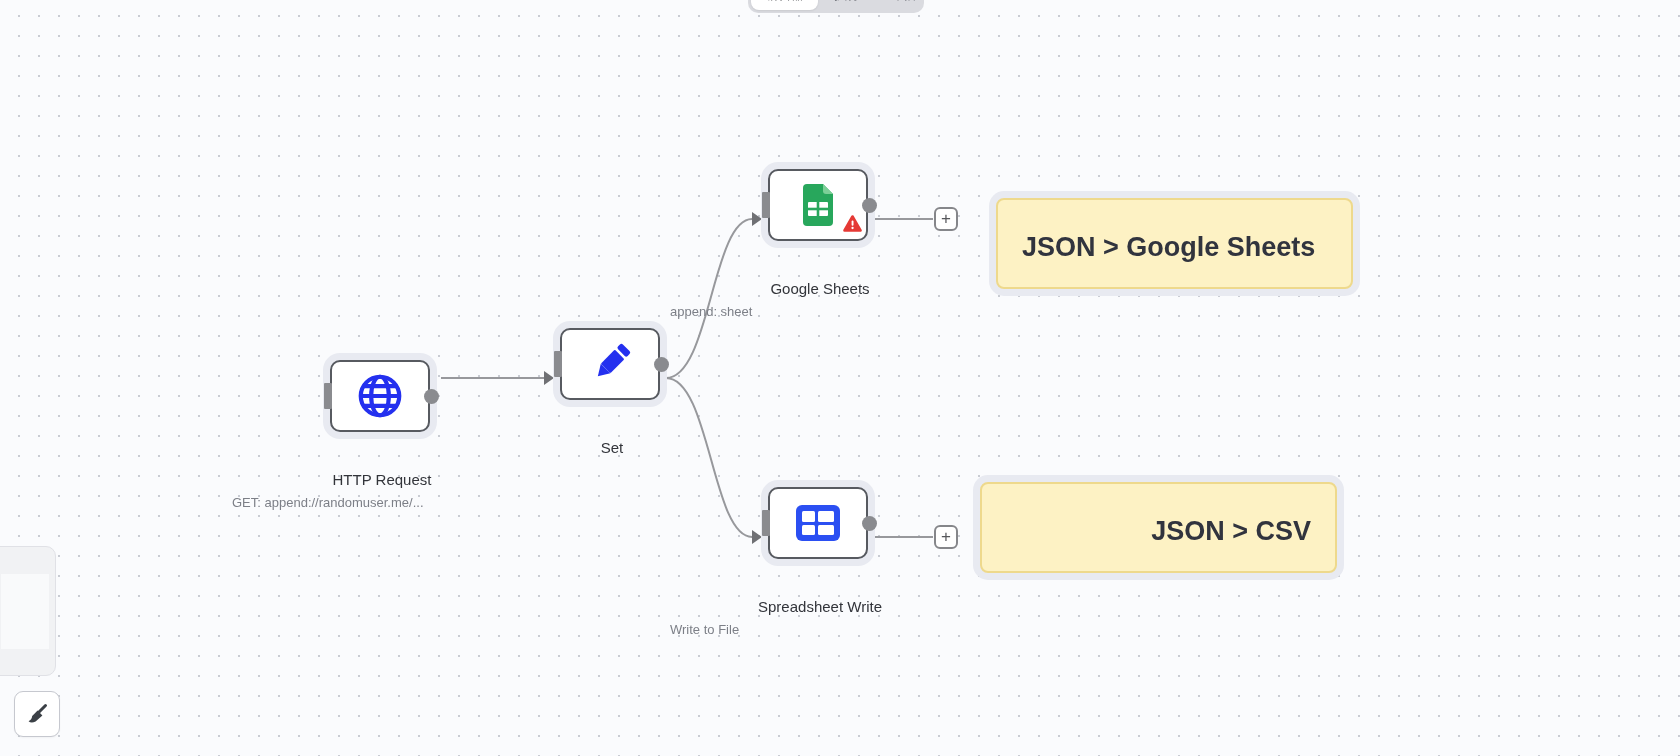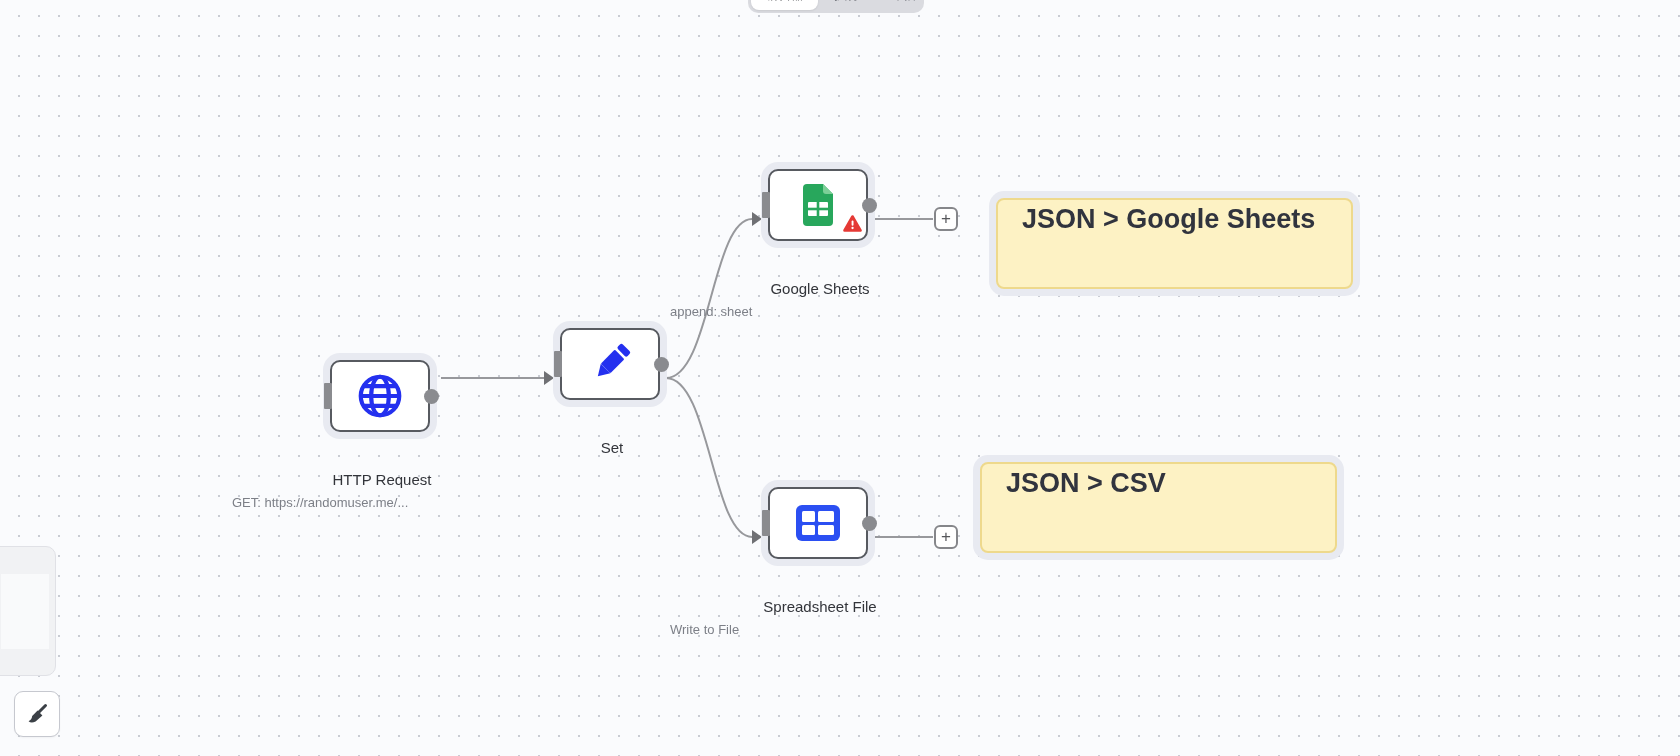--- a/index.html
+++ b/index.html
@@ -36,21 +36,21 @@
   .warn-badge{position:absolute;right:4px;bottom:7px;width:19px;height:17px;}
   
   .grid-icon{width:44px;height:36px;background:#2b4ff2;border-radius:6px;
     padding:6px;box-sizing:border-box;display:grid;
     grid-template-columns:13px 1fr;grid-template-rows:1fr 1fr;gap:3px;}
   .grid-icon span{background:#fff;border-radius:1.5px;}
   
   .sticky{
     position:absolute;width:357px;height:91px;background:#fdf2c4;
     border:2px solid #eed98c;border-radius:8px;box-sizing:border-box;
-    box-shadow:0 0 0 7px #e8eaf1;padding:2px 24px;
+    box-shadow:0 0 0 7px #e8eaf1;padding:30px 24px;
   }
   .sticky h1{margin:0;font-size:27px;line-height:34px;font-weight:700;color:#31343e;}
   
   .plus-btn{
     position:absolute;width:24px;height:24px;background:#fff;border:2px solid #85868a;
     border-radius:6px;box-sizing:border-box;color:#55565a;font-size:17px;line-height:19px;
     text-align:center;cursor:pointer;font-weight:400;
   }
   
   .cut-panel{position:absolute;left:-16px;top:546px;width:72px;height:130px;
@@ -91,21 +91,21 @@
   <svg width="50" height="50" viewBox="0 0 48 48">
     <g stroke="#2430ef" stroke-width="4" fill="none">
       <circle cx="24" cy="24" r="18.5"></circle>
       <ellipse cx="24" cy="24" rx="8.5" ry="18.5"></ellipse>
       <line x1="5.5" y1="24" x2="42.5" y2="24"></line>
       <line x1="8.6" y1="14.5" x2="39.4" y2="14.5"></line>
       <line x1="8.6" y1="33.5" x2="39.4" y2="33.5"></line>
     </g>
   </svg>
   <div class="node-label">HTTP Request</div>
-  <div class="node-sub">GET: https://randomuser.me/...</div>
+  <div class="node-sub">GET: append://randomuser.me/...</div>
 </div>
 
 <div class="node" style="left:560px;top:328px;text-decoration:underline;">
   <span class="in-port"></span>
   <span class="out-port"></span>
   <svg width="50" height="50" viewBox="0 0 48 48">
     <g fill="#2430ef" transform="rotate(45 24 24)">
       <rect x="17.5" y="2" width="13" height="6.5" rx="2"></rect>
       <rect x="17.5" y="11" width="13" height="19" rx="1"></rect>
       <polygon points="17.5,30 30.5,30 24,40.5"></polygon>
@@ -137,31 +137,31 @@
 
 <div class="node" style="left:768px;top:487px;">
   <span class="in-port"></span>
   <span class="out-port"></span>
   <div class="grid-icon">
     <span></span>
       <span></span>
       <span></span>
       <span></span>
   </div>
-  <div class="node-label">Spreadsheet File</div>
+  <div class="node-label">Spreadsheet Write</div>
   <div class="node-sub">Write to File</div>
 </div>
 
 <div class="plus-btn" style="left:934px;top:207px;">+</div>
 <div class="plus-btn" style="left:934px;top:525px;">+</div>
 
 <div class="sticky" style="left:996px;top:198px;">
   <h1>JSON &gt; Google Sheets</h1>
 </div>
-<div class="sticky" style="left:980px;top:462px;">
+<div class="sticky" style="left:980px;top:482px;text-align:right;">
   <h1>JSON &gt; CSV</h1>
 </div>
 
 <div class="cut-panel">
   <div class="inner"></div>
 </div>
 
 <div class="tidy-btn">
   <svg width="24" height="24" viewBox="0 0 24 24">
     <path d="M20.5 3.5 L13.8 10.2" stroke="#3b4046" stroke-width="3" stroke-linecap="round" fill="none"></path>

